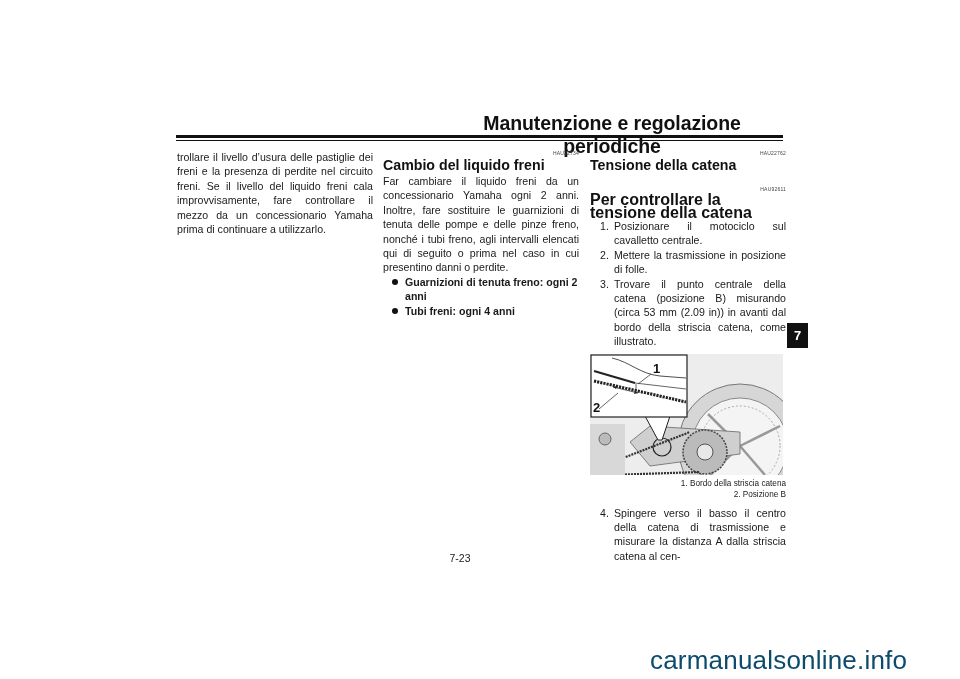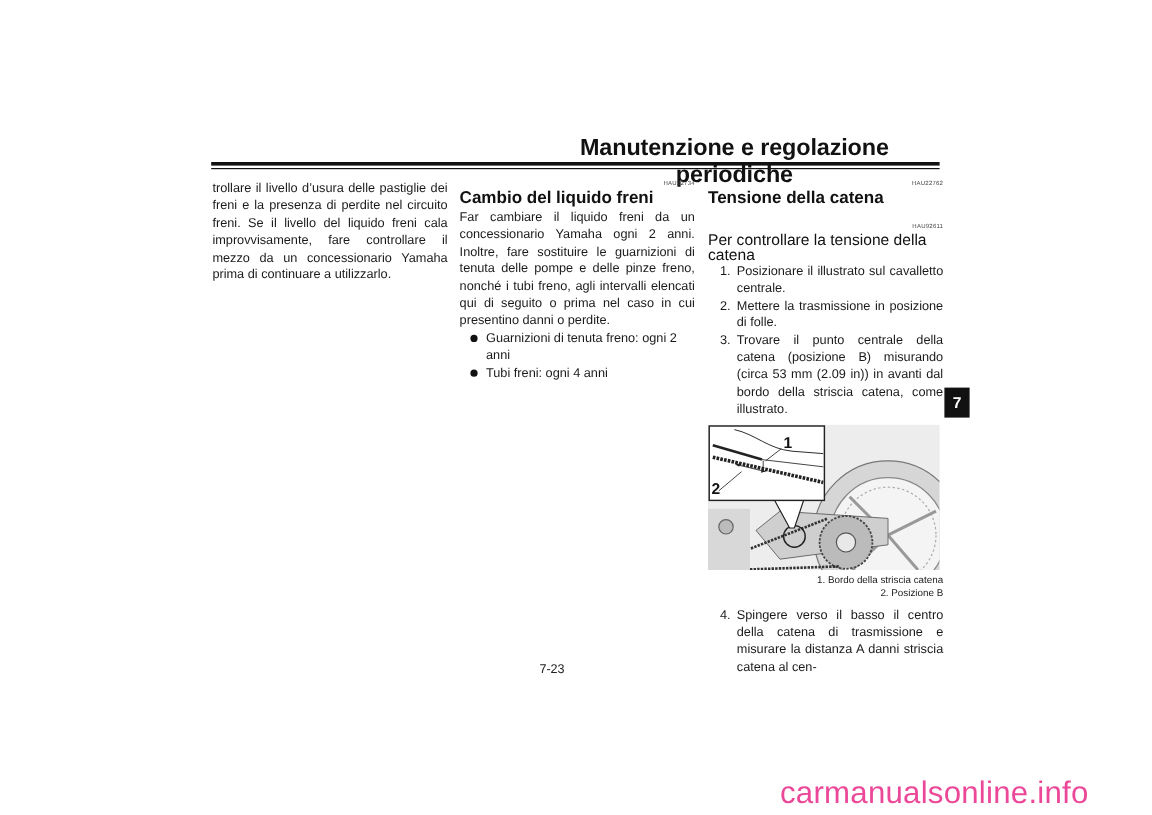--- a/index.html
+++ b/index.html
@@ -9,33 +9,33 @@
                 font-size: 19.5px; font-weight: bold; letter-spacing: -0.1px; color: #111; }
   .rule-thick { position: absolute; left: 176px; top: 135px; width: 607px; height: 3px; background: #111; }
   .rule-thin { position: absolute; left: 176px; top: 140px; width: 607px; height: 1.3px; background: #111; }
   .col { position: absolute; top: 150px; width: 196px; font-size: 10.6px; line-height: 14.4px; }
   .col1 { left: 177px; }
   .col2 { left: 383px; top: 150px; }
   .col3 { left: 590px; top: 150px; }
   p.j { margin: 0; text-align: justify; text-align-last: left; }
   .code { text-align: right; font-size: 5px; color: #444; line-height: 7px; letter-spacing: 0.2px; }
   h2 { margin: 0; font-size: 14.2px; font-weight: bold; line-height: 17px; color: #111; }
-  h3 { margin: 0; font-size: 13px; font-weight: normal; line-height: 13px; color: #111; }
+  h3 { margin: 0; font-size: 16px; font-weight: bold; line-height: 13px; color: #111; }
   ul.bullets { list-style: none; margin: 0; padding: 0 0 0 9px; }
-  ul.bullets li { position: relative; padding-left: 13px; }
+  ul.bullets li { position: relative; padding-left: 13px; font-weight: bold; }
   ul.bullets li .dot { position: absolute; left: 0; top: 4px; width: 6px; height: 6px; border-radius: 50%; background: #111; }
   ol.steps { list-style: none; margin: 0; padding: 0; }
   ol.steps li { position: relative; padding-left: 24px; text-align: justify; text-align-last: left; }
   ol.steps li .num { position: absolute; left: 10px; top: 0; }
   .figure { position: relative; width: 193px; height: 121px; margin-top: 5px; background: #f2f2f2; overflow: hidden; }
   .caption { font-size: 8.2px; line-height: 11.5px; margin-top: 3px; text-align: right; }
   .chapter-tab { position: absolute; left: 787px; top: 323px; width: 21px; height: 25px; background: #111;
                  color: #fff; font-weight: bold; font-size: 13px; line-height: 25px; text-align: center; }
   .page-num { position: absolute; left: 420px; top: 552px; width: 80px; text-align: center; font-size: 10.5px; color: #222; }
-  .watermark { position: absolute; left: 650px; top: 645px; width: 310px; font-size: 26px; color: #ec4899;
+  .watermark { position: absolute; left: 650px; top: 645px; width: 310px; font-size: 26px; color: #0c4a6e;
                letter-spacing: 0.2px; white-space: nowrap; }
 </style>
 </head>
 <body>
 
 <div class="page-title">Manutenzione e regolazione periodiche</div>
 <div class="rule-thick"></div>
 <div class="rule-thin"></div>
 
 <div class="col col1">
@@ -52,21 +52,21 @@
   </ul>
 </div>
 
 <div class="col col3">
   <div class="code">HAU22762</div>
   <h2>Tensione della catena</h2>
   <div style="height:12px"></div>
   <div class="code">HAU92611</div>
   <h3>Per controllare la tensione della catena</h3>
   <ol class="steps">
-    <li><span class="num">1.</span><span>Posizionare il illustrato sul cavalletto centrale.</span></li>
+    <li><span class="num">1.</span><span>Posizionare il motociclo sul cavalletto centrale.</span></li>
     <li><span class="num">2.</span><span>Mettere la trasmissione in posizione di folle.</span></li>
     <li><span class="num">3.</span><span>Trovare il punto centrale della catena (posizione B) misurando (circa 53 mm (2.09 in)) in avanti dal bordo della striscia catena, come illustrato.</span></li>
   </ol>
 
   <div class="figure">
     <svg width="193" height="121" viewBox="0 0 193 121">
 
       <rect x="0" y="0" width="193" height="121" fill="#ededed"></rect>
 
       <circle cx="150" cy="92" r="62" fill="#d6d6d6" stroke="#777" stroke-width="1"></circle>
@@ -112,19 +112,19 @@
     <span style="position:absolute; left:63px; top:8px; font-weight:bold; font-size:13px; color:#111;">1</span>
     <span style="position:absolute; left:3px; top:47px; font-weight:bold; font-size:13px; color:#111;">2</span>
   </div>
 
   <div class="caption">
     <div>1.  Bordo della striscia catena</div>
     <div>2.  Posizione B</div>
   </div>
   <div style="height:5px"></div>
   <ol class="steps">
-    <li><span class="num">4.</span><span>Spingere verso il basso il centro della catena di trasmissione e misurare la distanza A danni striscia catena al cen-</span></li>
+    <li><span class="num">4.</span><span>Spingere verso il basso il centro della catena di trasmissione e misurare la distanza A dalla striscia catena al cen-</span></li>
   </ol>
 </div>
 
 <div class="chapter-tab">7</div>
 <div class="page-num">7-23</div>
 <div class="watermark">carmanualsonline.info</div>
 
 </body></html>

